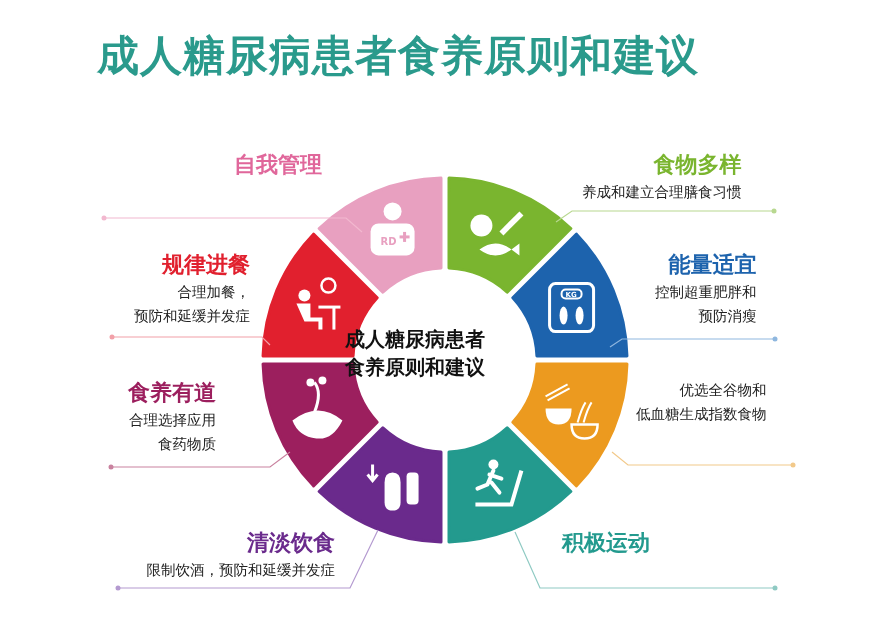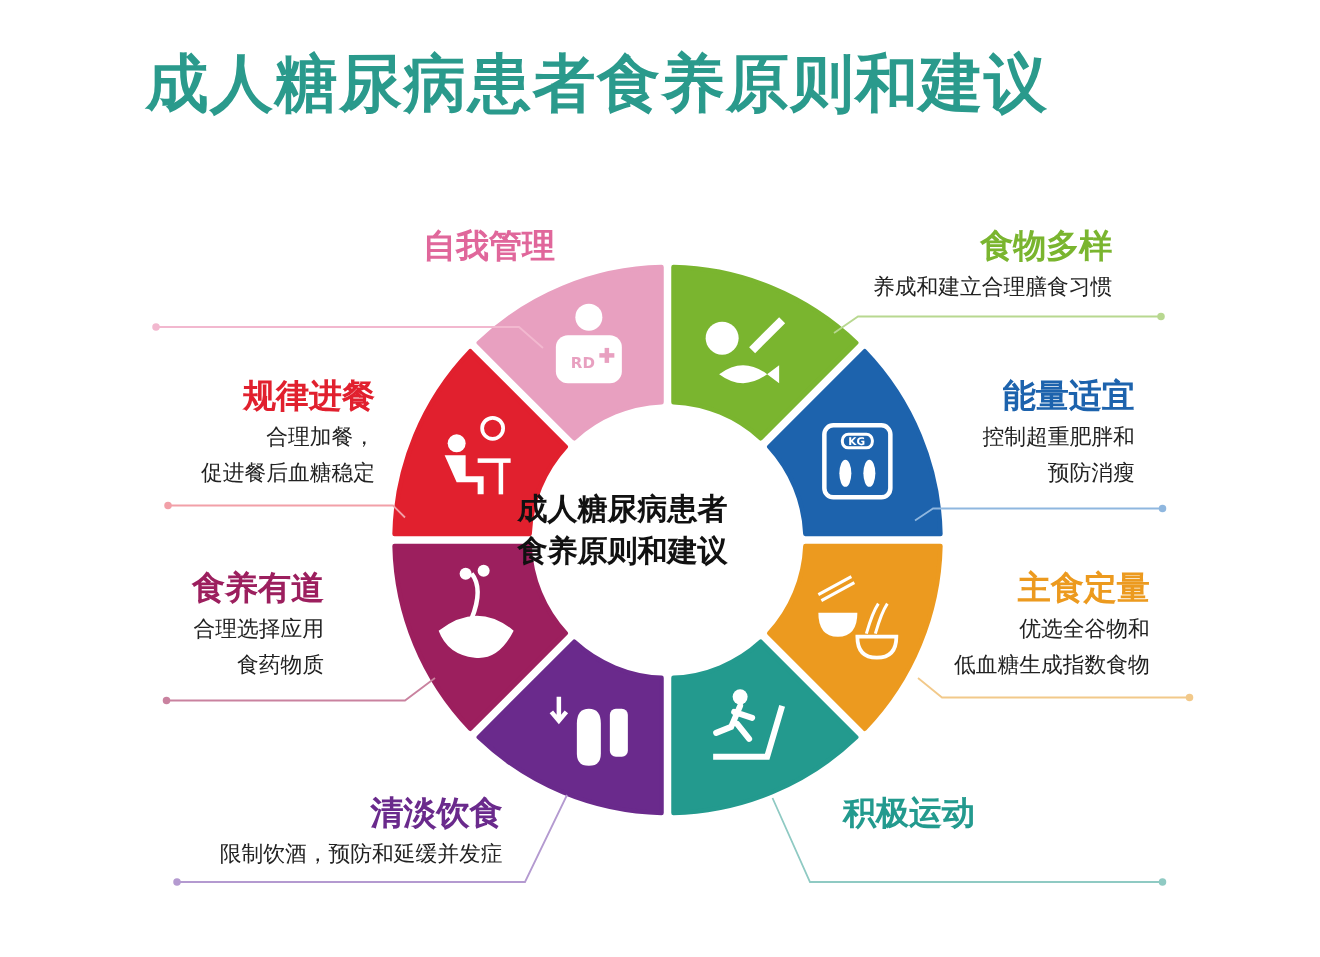--- a/index.html
+++ b/index.html
@@ -97,27 +97,27 @@
         <rect x="10.5" y="-1.5" width="3" height="10" fill="#e8a0c0"></rect>
       </g>
     </g>
 </svg>
 
 <div class="center-text">
   <div>成人糖尿病患者</div>
   <div>食养原则和建议</div>
 </div>
 
-<div class="lbl right" style="right:510px;top:150px;margin-left:12px;">
+<div class="lbl right" style="right:558px;top:150px;margin-left:12px;">
   <div class="h" style="color:#e0679b">自我管理</div>
 </div>
 <div class="lbl right" style="right:630px;top:250px;">
   <div class="h" style="color:#e1202e">规律进餐</div>
   <div class="d">合理加餐，</div>
-  <div class="d">促进餐后血糖稳定</div>
+  <div class="d">预防和延缓并发症</div>
 </div>
 <div class="lbl right" style="right:664px;top:378px;">
   <div class="h" style="color:#9c1f5e">食养有道</div>
   <div class="d">合理选择应用</div>
   <div class="d">食药物质</div>
 </div>
 <div class="lbl right" style="right:545px;top:528px;">
   <div class="h" style="color:#6a2a8c">清淡饮食</div>
   <div class="d">限制饮酒，预防和延缓并发症</div>
 </div>
@@ -125,19 +125,18 @@
 <div class="lbl left" style="left:582px;top:150px;">
   <div class="h" style="color:#7ab52f">食物多样</div>
   <div class="d">养成和建立合理膳食习惯</div>
 </div>
 <div class="lbl left" style="left:655px;top:250px;">
   <div class="h" style="color:#1d63ad">能量适宜</div>
   <div class="d">控制超重肥胖和</div>
   <div class="d">预防消瘦</div>
 </div>
 <div class="lbl left" style="left:636px;top:378px;">
-  <div class="h" style="color:#ec9a1f">主食定量</div>
   <div class="d">优选全谷物和</div>
   <div class="d">低血糖生成指数食物</div>
 </div>
 <div class="lbl left" style="left:562px;top:528px;">
   <div class="h" style="color:#239a8e">积极运动</div>
 </div>
 
 </body></html>

